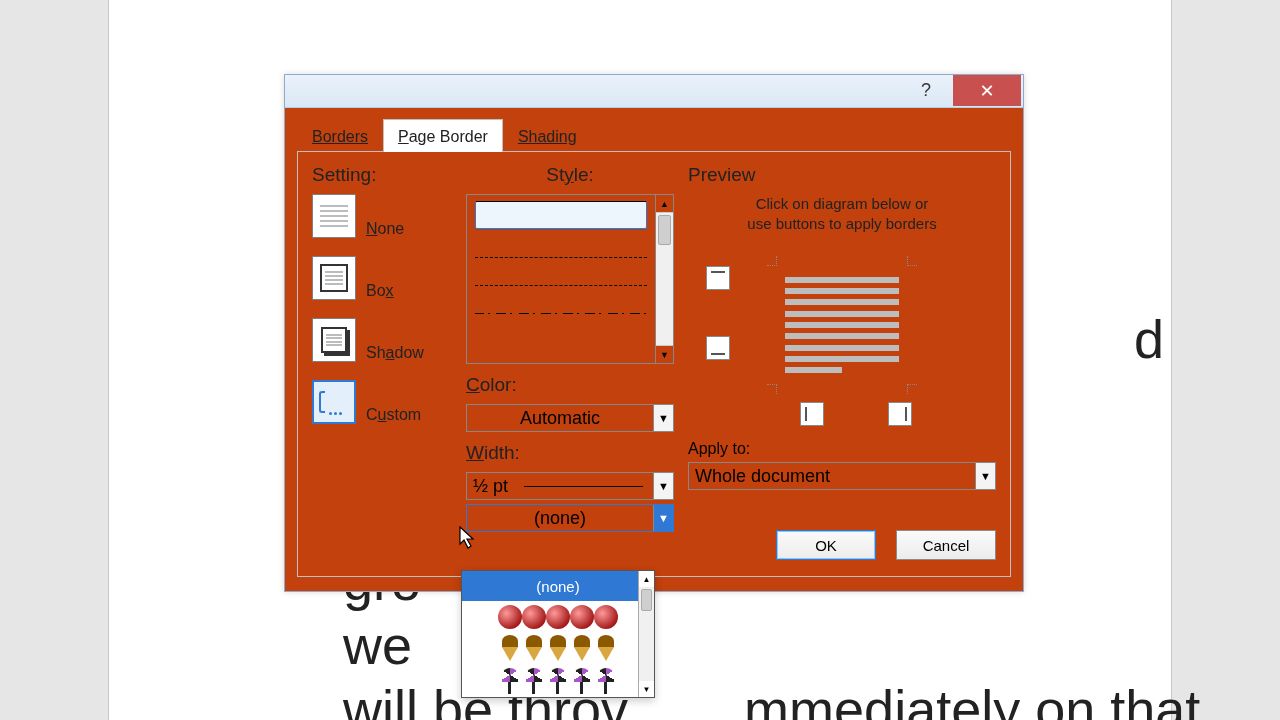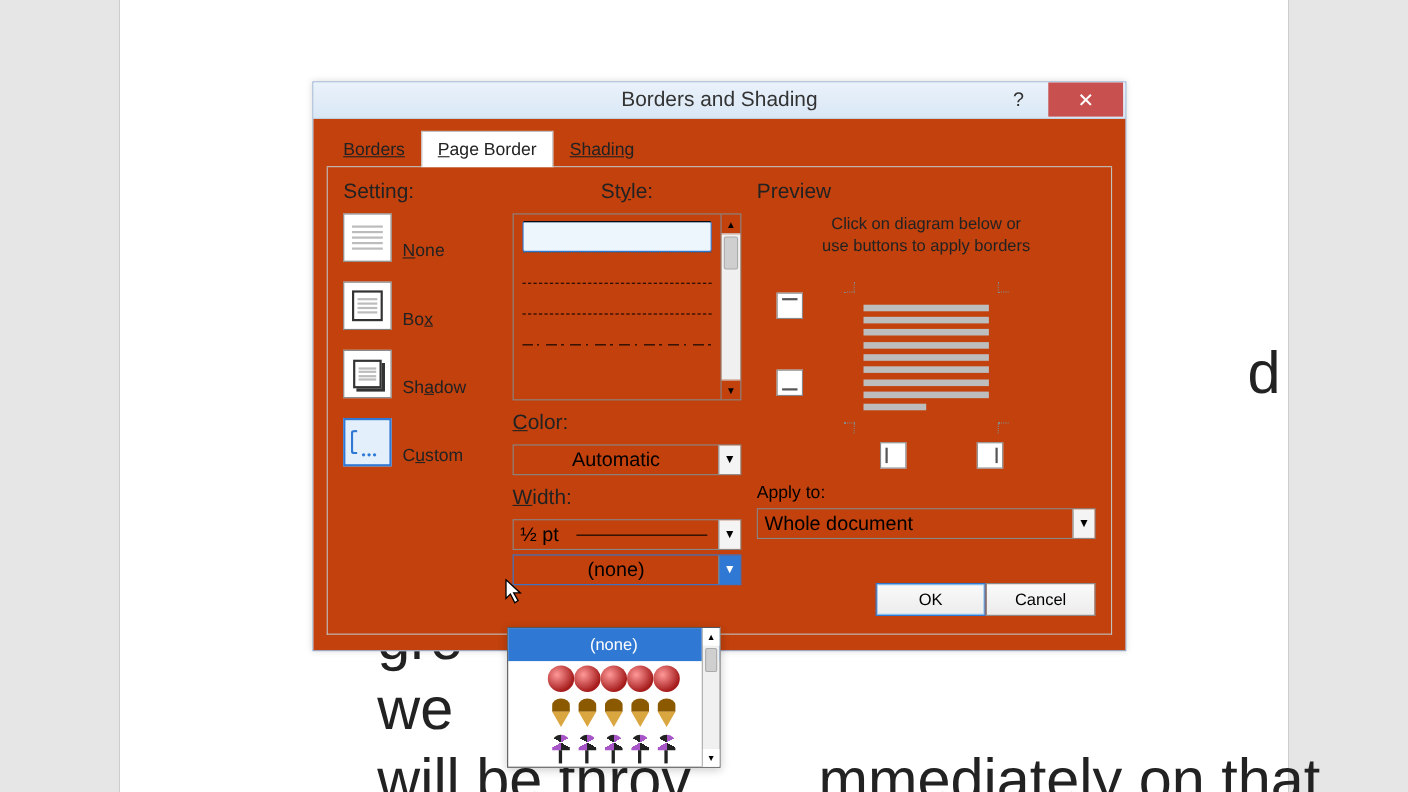--- a/index.html
+++ b/index.html
@@ -212,21 +212,21 @@
   }
   .edge-btn .g{width:14px;height:14px;position:relative;}
   .edge-btn .g.top{border-top:2px solid #555;}
   .edge-btn .g.bottom{border-bottom:2px solid #555;}
   .edge-btn .g.left{border-left:2px solid #555;}
   .edge-btn .g.right{border-right:2px solid #555;}
   .edge-top{left:18px;top:16px;}
   .edge-bottom{left:18px;top:86px;}
   .applyto-label{font-size:16px;margin-top:6px;}
   .bottom-btns {
-    display:flex;justify-content:flex-end;margin-top:40px;
+    display:flex;justify-content:flex-end;gap:20px;margin-top:40px;
   }
   .btn {
     min-width:100px;height:30px;border:1px solid #8b8b8b;background:linear-gradient(#fafafa,#ececec);
     font-size:15px;display:flex;align-items:center;justify-content:center;
     padding:0 14px;
   }
   .btn.def { border:1px solid #2f79d5; box-shadow: inset 0 0 0 1px #8fc4ef;}
   .options-row{display:flex;justify-content:flex-end;margin-top:10px;}
   
   .art-dropdown {
@@ -267,21 +267,20 @@
     <div style="height:48px"></div>
     <div><span>We</span></div>
     <div><span>gro</span></div>
     <div><span>we</span></div>
     <div><span>will be throv</span><span style="display:inline-block;width:116px;"></span><span>mmediately on that</span></div>
   </div>
 </div>
 
 <div class="dialog">
   <div class="titlebar">
-    <span class="titlebar-title">Borders and Shading</span>
     <div class="titlebar-help">
         <span>?</span>
       </div>
     <div class="titlebar-close">
         <span>✕</span>
       </div>
   </div>
   <div class="dlg-body">
     <div class="tabs">
       <div class="tab"><span class="u">Borders</span></div>

